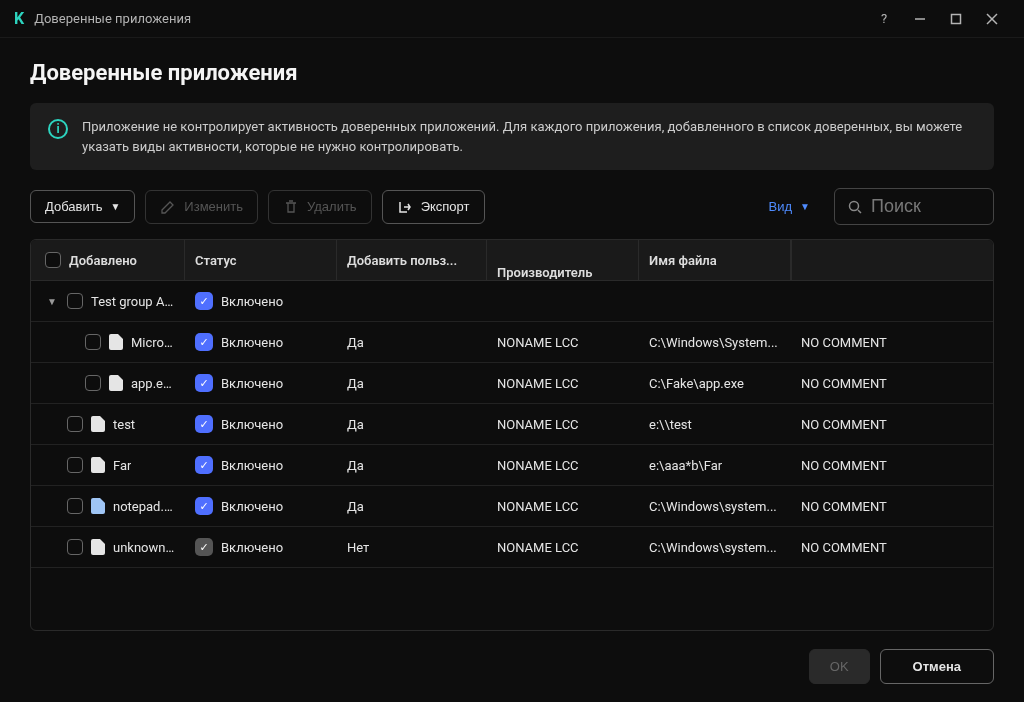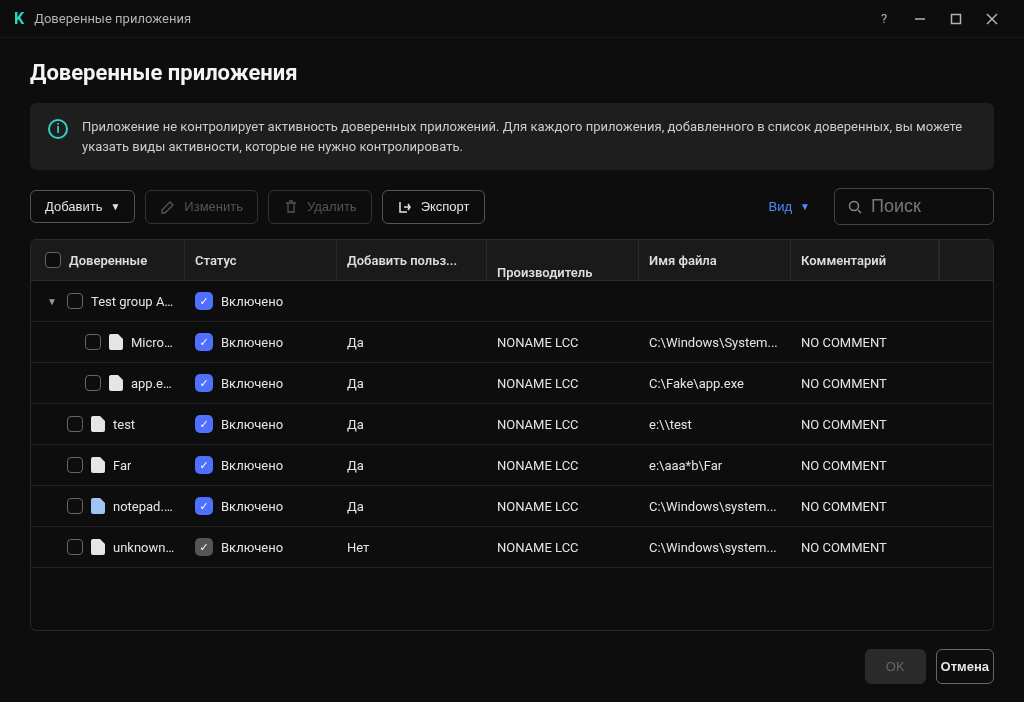--- a/index.html
+++ b/index.html
@@ -213,21 +213,21 @@
   padding-top: 18px;
 }
 .btn.primary-dis {
   background: #2a2a2a;
   border: 1px solid #2a2a2a;
   color: #666;
   padding: 9px 20px;
 }
 .btn.cancel {
   border: 1px solid #666;
-  padding: 9px 4px;
+  padding: 9px 32px;
   font-weight: 600;
 }
 .icon-svg { width: 16px; height: 16px; flex-shrink: 0; }
 </style>
 </head>
 <body>
 
 <div class="titlebar">
   <span class="logo">K</span>
   <span class="titlebar-title">Доверенные приложения</span>
@@ -293,36 +293,33 @@
           <line x1="11" y1="11" x2="14" y2="14" stroke="currentColor" stroke-width="1.5"></line>
         </svg>
       <input placeholder="Поиск" style="">
     </div>
   </div>
 
   <div class="table">
     <div class="table-header">
       <div class="cell col-app">
         <span class="chk"></span>
-        <span>Доверенные</span>
+        <span>Добавлено</span>
       </div>
       <div class="cell col-status">
           <span>Статус</span>
         </div>
       <div class="cell col-added">
           <span>Добавить польз...</span>
         </div>
       <div class="cell col-vendor">
           <span>Производитель</span>
         </div>
       <div class="cell col-file">
           <span>Имя файла</span>
-        </div>
-      <div class="cell col-comment">
-          <span>Комментарий</span>
         </div>
       <div class="cell col-end"></div>
     </div>
     <div id="table-body">
         <div class="table-row">
           <div class="cell col-app">
             <span class="expand-icon">▼</span>
             <span class="chk"></span>
             <span class="truncate">Test group App</span>
           </div>

